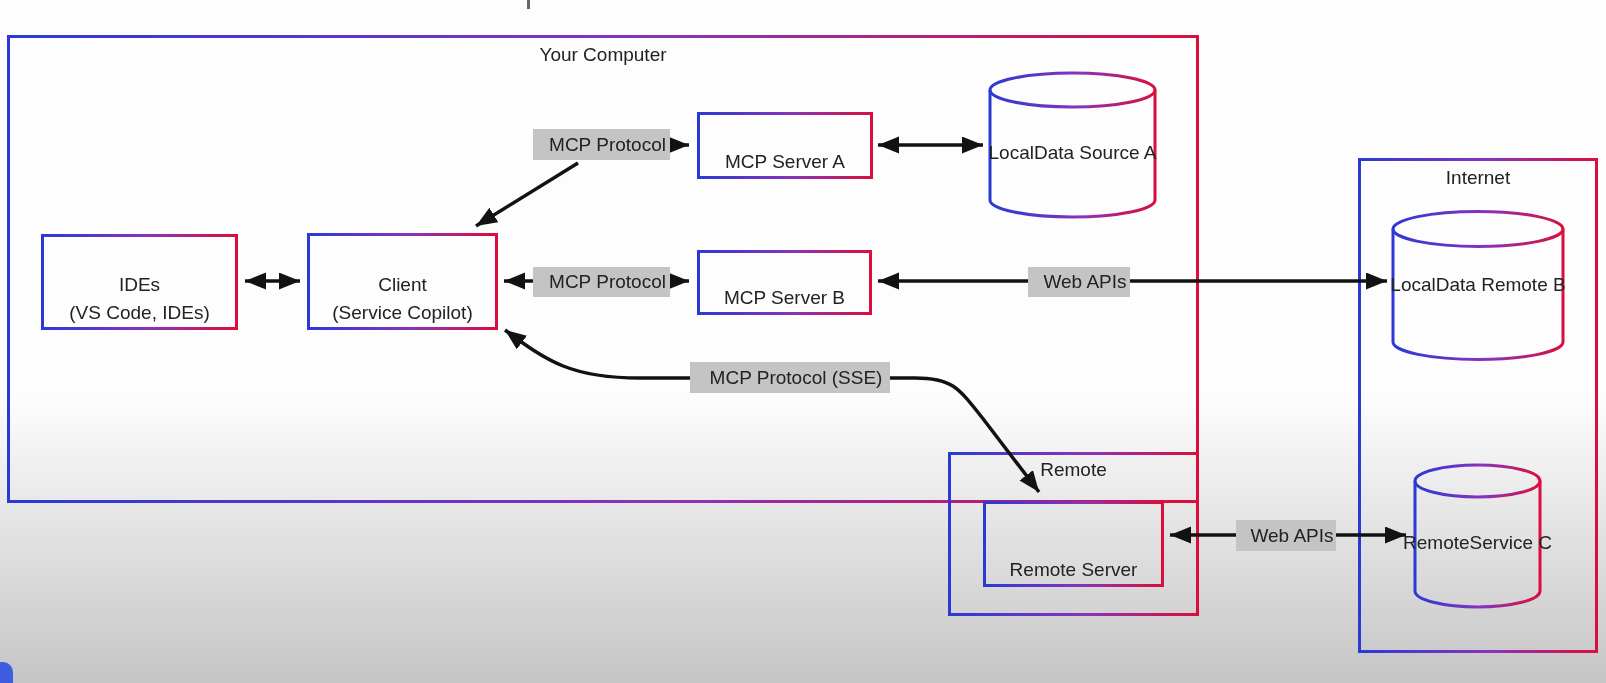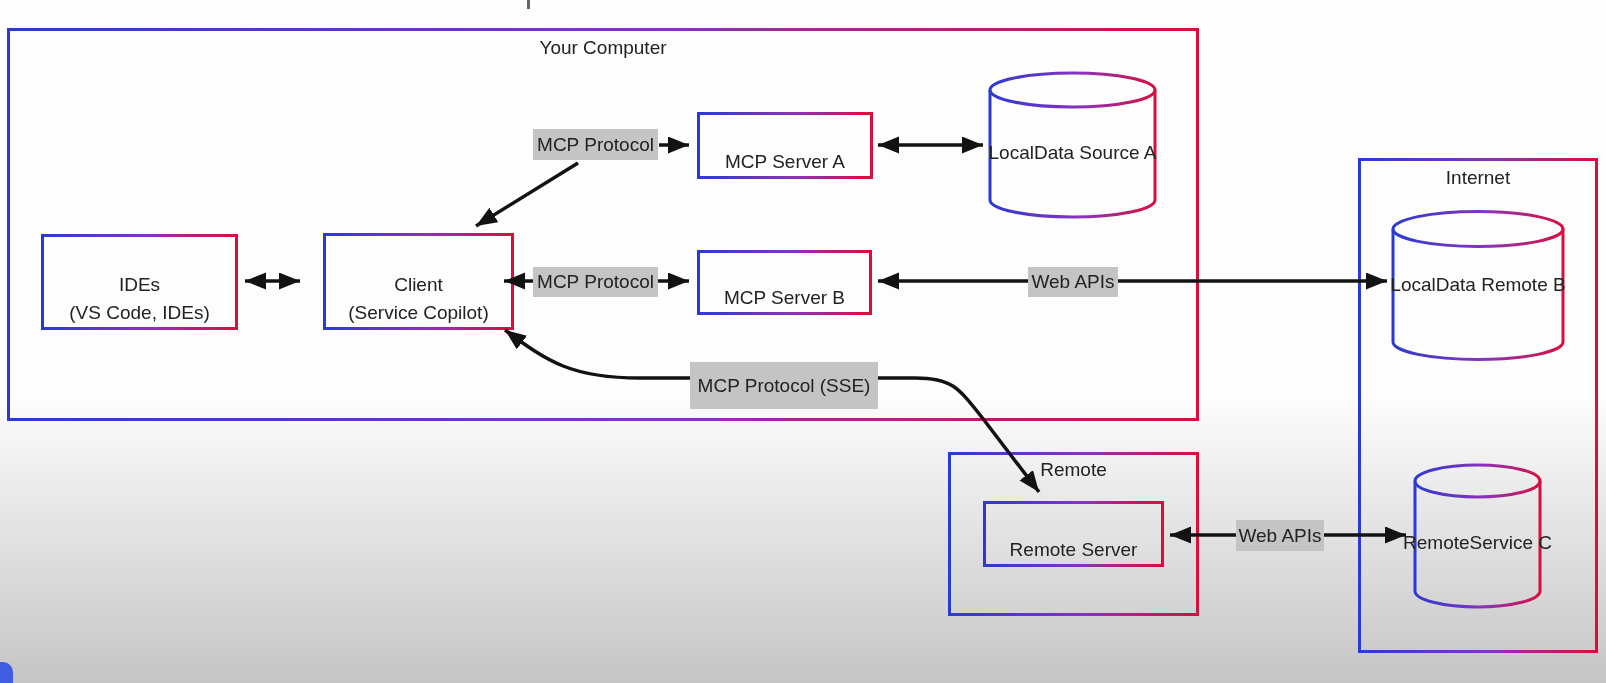--- a/index.html
+++ b/index.html
@@ -26,65 +26,65 @@
   .node{
     display:flex; flex-direction:column; align-items:center; justify-content:flex-end;
     font-size:19px; line-height:28px; text-align:center; white-space:nowrap;
   }
   .cyltext{
     position:absolute; display:flex; flex-direction:row; align-items:center; justify-content:center;
     font-size:19px; line-height:28px; text-align:center; white-space:nowrap;
   }
   .elabel{
     position:absolute; display:flex; align-items:center; justify-content:center;
-    background:var(--label_bg); font-size:19px; color:var(--text); white-space:nowrap;
+    background:var(--label_bg); font-size:19px; color:var(--text); white-space:nowrap;padding-left:12px;
   }
   svg.layer{position:absolute; left:0; top:0;}
   .corner-badge{
     position:absolute; left:0; top:662px; width:13px; height:21px;
     background:var(--badge_blue); border-top-right-radius:10px;
   }
   .top-tick{position:absolute; left:527px; top:0; width:3px; height:9px; background:#666;}
 </style>
 </head>
 <body>
 
 <div class="stage">
 
-  <div class="gbox" style="left:7px;top:28px;width:1192px;height:393px;padding-left:12px;">
+  <div class="gbox" style="left:7px;top:35px;width:1192px;height:468px;padding-left:12px;">
     <div class="gbox-label" style="top:6px;">Your Computer</div>
   </div>
 
   <div class="gbox" style="left:1358px;top:158px;width:240px;height:495px;">
     <div class="gbox-label" style="top:6px;">Internet</div>
   </div>
 
   <div class="gbox" style="left:948px;top:452px;width:251px;height:164px;">
     <div class="gbox-label" style="top:4px;">Remote</div>
   </div>
 
   <div class="gbox node" style="left:41px;top:234px;width:197px;height:96px;">
     <span>IDEs</span>
     <span>(VS Code, IDEs)</span>
   </div>
 
-  <div class="gbox node" style="left:307px;top:233px;width:191px;height:97px;margin-left:16px;">
+  <div class="gbox node" style="left:307px;top:233px;width:191px;height:97px;">
     <span>Client</span>
     <span>(Service Copilot)</span>
   </div>
 
   <div class="gbox node" style="left:697px;top:112px;width:176px;height:67px;">
     <span>MCP Server A</span>
   </div>
 
   <div class="gbox node" style="left:697px;top:250px;width:175px;height:65px;">
     <span>MCP Server B</span>
   </div>
 
-  <div class="gbox node" style="left:983px;top:501px;width:181px;height:66px;">
+  <div class="gbox node" style="left:983px;top:501px;width:181px;height:86px;">
     <span>Remote Server</span>
   </div>
 
   <svg class="layer" width="1606" height="683" viewBox="0 0 1606 683">
     <defs>
       <linearGradient id="cylgrad" x1="0" y1="0" x2="1" y2="0">
         <stop offset="0" style="stop-color:var(--grad_blue)"></stop>
         <stop offset="0.55" style="stop-color:var(--grad_purple)"></stop>
         <stop offset="1" style="stop-color:var(--grad_red)"></stop>
       </linearGradient>
@@ -131,18 +131,18 @@
   </div>
 
   <div class="cyltext" style="left:1415px;top:508px;width:125px;height:70px;">
     <span>Remote</span>
     <span>Service C</span>
   </div>
 
   <div class="elabel" style="left:533px;top:129px;width:125px;height:31px;">MCP Protocol</div>
   <div class="elabel" style="left:533px;top:267px;width:125px;height:30px;">MCP Protocol</div>
   <div class="elabel" style="left:1028px;top:267px;width:90px;height:30px;">Web APIs</div>
-  <div class="elabel" style="left:690px;top:362px;width:188px;height:47px;">MCP Protocol (SSE)</div>
+  <div class="elabel" style="left:690px;top:362px;width:188px;height:31px;">MCP Protocol (SSE)</div>
   <div class="elabel" style="left:1236px;top:520px;width:88px;height:31px;">Web APIs</div>
 
   <div class="corner-badge"></div>
   <div class="top-tick"></div>
 </div>
 
 </body></html>

